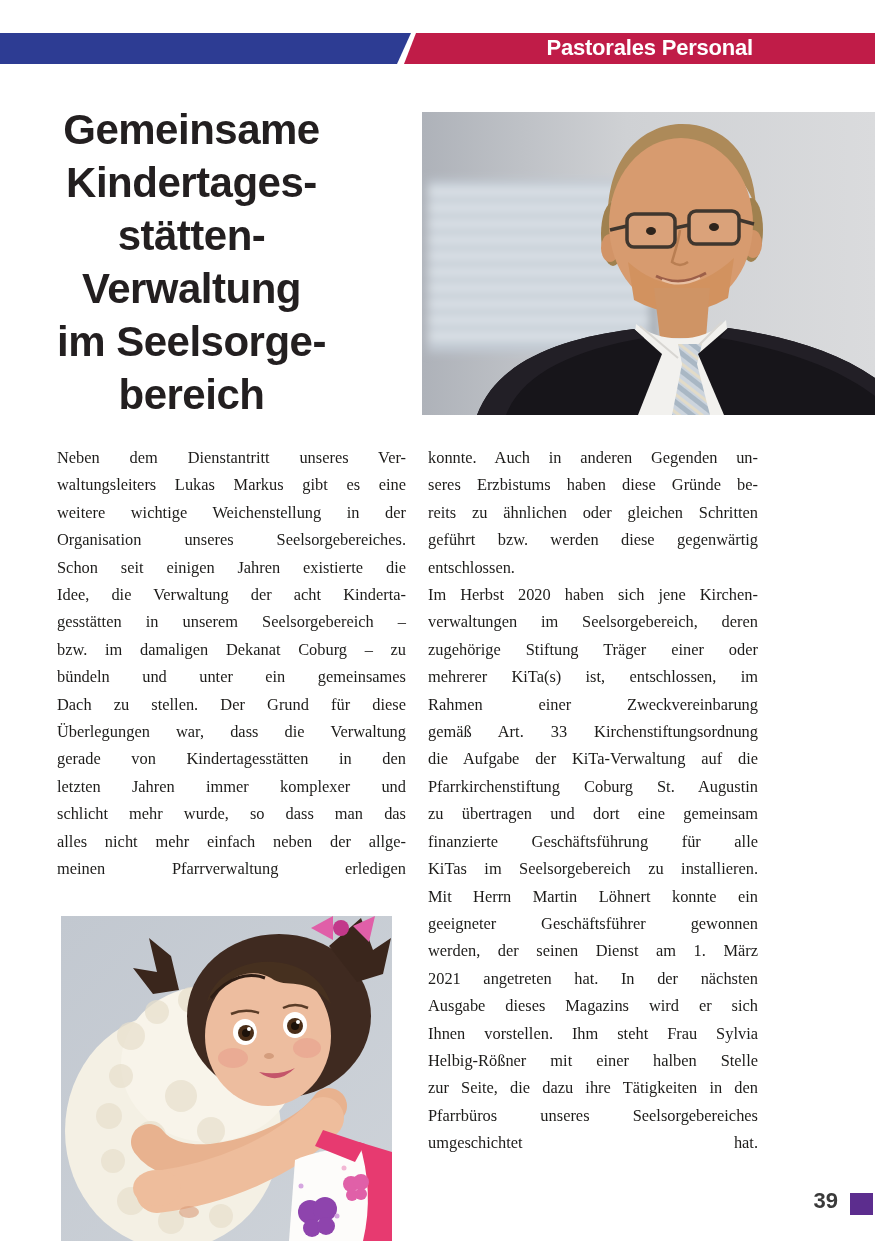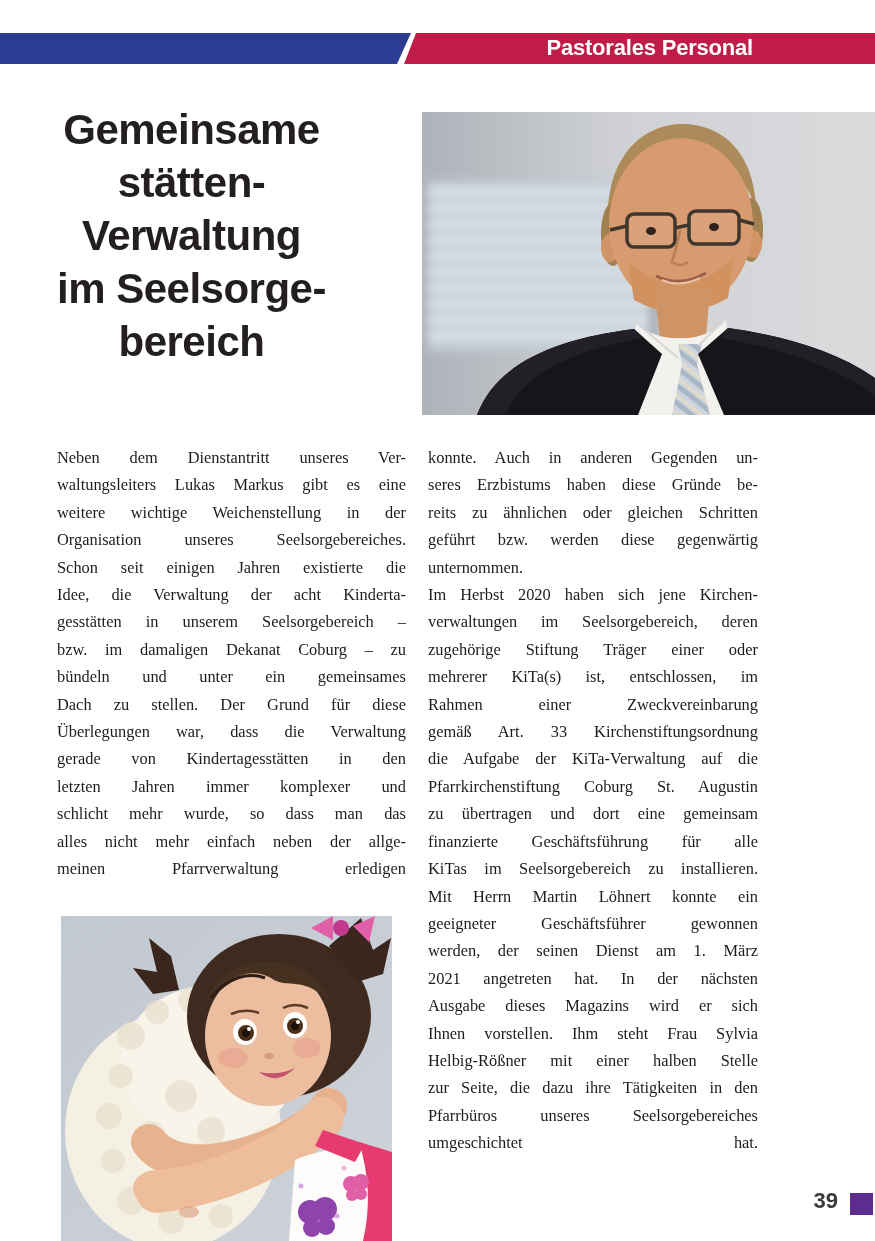--- a/index.html
+++ b/index.html
@@ -72,20 +72,21 @@
 <div class="page">
 
   <div class="header-bar">
     <div class="header-blue"></div>
     <div class="header-red"></div>
     <div class="header-label">Pastorales Personal</div>
   </div>
 
   <h1 class="title">
       <div class="line">Gemeinsame</div>
+      <div class="line">Kindertages-</div>
       <div class="line">stätten-</div>
       <div class="line">Verwaltung</div>
       <div class="line">im Seelsorge-</div>
       <div class="line">bereich</div>
     </h1>
 
   <div class="photo portrait" aria-label="Porträtfoto: Mann mit Brille in dunklem Anzug mit Krawatte">
     <svg viewBox="0 0 453 303" preserveAspectRatio="none">
       <defs>
         <linearGradient id="pbg" x1="0" y1="0" x2="1" y2="0">
@@ -180,21 +181,21 @@
       <div class="line">schlicht mehr wurde, so dass man das</div>
       <div class="line">alles nicht mehr einfach neben der allge-</div>
       <div class="line">meinen Pfarrverwaltung erledigen</div>
     </div>
 
   <div class="col col2">
       <div class="line">konnte. Auch in anderen Gegenden un-</div>
       <div class="line">seres Erzbistums haben diese Gründe be-</div>
       <div class="line">reits zu ähnlichen oder gleichen Schritten</div>
       <div class="line">geführt bzw. werden diese gegenwärtig</div>
-      <div class="line end">unternommen.</div>
+      <div class="line end">entschlossen.</div>
       <div class="line">Im Herbst 2020 haben sich jene Kirchen-</div>
       <div class="line">verwaltungen im Seelsorgebereich, deren</div>
       <div class="line">zugehörige Stiftung Träger einer oder</div>
       <div class="line">mehrerer KiTa(s) ist, entschlossen, im</div>
       <div class="line">Rahmen einer Zweckvereinbarung</div>
       <div class="line">gemäß Art. 33 Kirchenstiftungsordnung</div>
       <div class="line">die Aufgabe der KiTa-Verwaltung auf die</div>
       <div class="line">Pfarrkirchenstiftung Coburg St. Augustin</div>
       <div class="line">zu übertragen und dort eine gemeinsam</div>
       <div class="line">finanzierte Geschäftsführung für alle</div>

